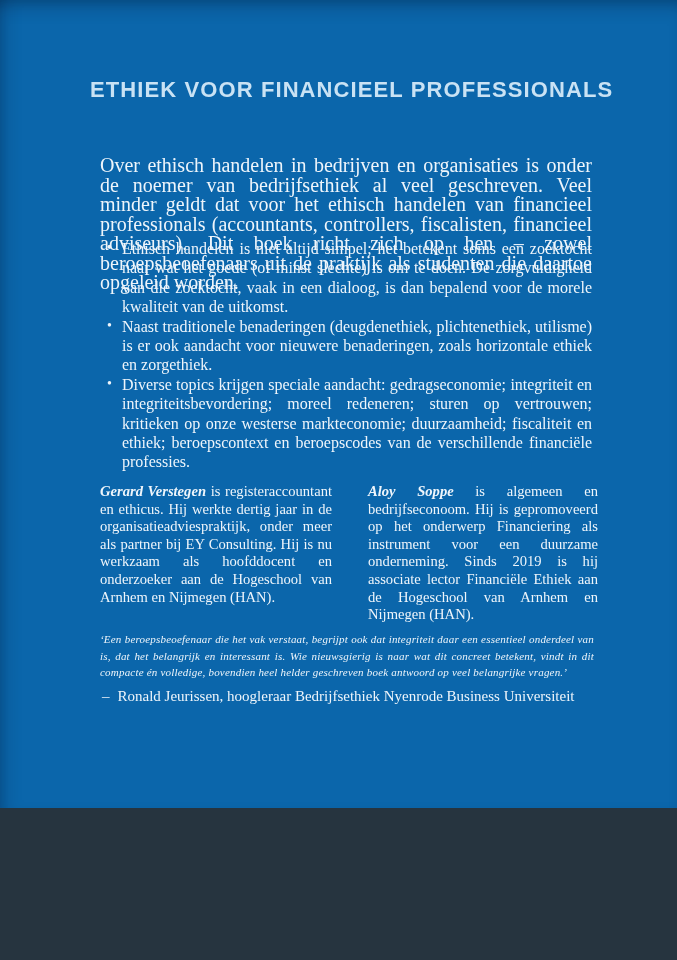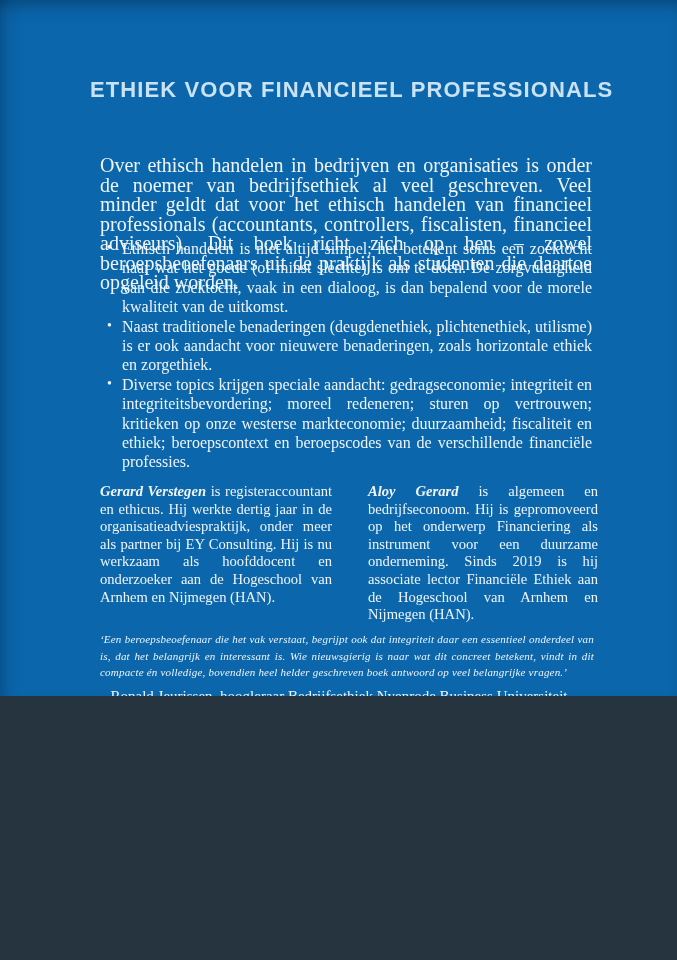--- a/index.html
+++ b/index.html
@@ -1,18 +1,18 @@
 <!DOCTYPE html>
 <html lang="nl"><head>
 <meta charset="utf-8">
 <style>
   html,body{margin:0;padding:0;background:#26343f;}
   .page{
     position:relative;
-    width:677px;height:696px;
+    width:677px;height:808px;
     background:#0b66ab;
     overflow:hidden;
     font-family:"Liberation Serif", serif;
     color:#eef5fb;
     box-shadow:inset 0 16px 20px -14px rgba(0,18,40,.45),
                inset 16px 0 20px -16px rgba(0,18,40,.35);
   }
   .abs{position:absolute;}
   
   .title{
@@ -35,21 +35,21 @@
   .uitg li .bullet{position:absolute;left:7px;top:-1px;font-size:14px;}
   
   .authors{left:100px;top:483px;width:495px;display:grid;grid-template-columns:232px 230px;column-gap:36px;}
   .author p{margin:0;font-size:14.6px;line-height:17.6px;text-align:justify;}
   .author .name{font-weight:bold;font-style:italic;}
   
   .quote{left:100px;top:631px;width:494px;}
   .quote .q-text{margin:0;font-style:italic;font-size:11px;line-height:16.6px;text-align:justify;letter-spacing:.2px;}
   .quote .q-attr{margin:6px 0 0 0;font-size:15px;line-height:18px;display:flex;}
   .quote .q-attr .dash{margin-left:2px;}
-  .quote .q-attr .attr-text{margin-left:1px;text-align:center;}
+  .quote .q-attr .attr-text{margin-left:8px;text-align:center;}
   
   .logo-box{
     left:0;top:868px;width:218px;height:92px;
     background:#fdfdfd;border-radius:14px 26px 0 0;
   }
   .logo{position:absolute;left:45px;top:18px;display:flex;align-items:flex-end;}
   .mi-mark{position:relative;width:74px;height:53px;}
   .mi-m{
     position:absolute;left:-4px;bottom:-13px;
     font-family:"Liberation Sans", sans-serif;font-weight:bold;
@@ -95,21 +95,21 @@
       <li><span class="bullet">•</span><span>Naast traditionele benaderingen (deugdenethiek, plichtenethiek, utilisme) is er ook aandacht voor nieuwere benaderingen, zoals horizontale ethiek en zorgethiek.</span></li>
       <li><span class="bullet">•</span><span>Diverse topics krijgen speciale aandacht: gedragseconomie; integriteit en integriteitsbevordering; moreel redeneren; sturen op vertrouwen; kritieken op onze westerse markteconomie; duurzaamheid; fiscaliteit en ethiek; beroepscontext en beroepscodes van de verschillende financiële professies.</span></li>
     </ul>
   </div>
 
   <div class="abs authors">
     <div class="author">
       <p><span class="name">Gerard Verstegen</span><span> is registeraccountant en ethicus. Hij werkte dertig jaar in de organisatieadviespraktijk, onder meer als partner bij EY Consulting. Hij is nu werkzaam als hoofddocent en onderzoeker aan de Hogeschool van Arnhem en Nijmegen (HAN).</span></p>
     </div>
     <div class="author">
-      <p><span class="name">Aloy Gerard</span><span> is algemeen en bedrijfseconoom. Hij is gepromoveerd op het onderwerp Financiering als instrument voor een duurzame onderneming. Sinds 2019 is hij associate lector Financiële Ethiek aan de Hogeschool van Arnhem en Nijmegen (HAN).</span></p>
+      <p><span class="name">Aloy Soppe</span><span> is algemeen en bedrijfseconoom. Hij is gepromoveerd op het onderwerp Financiering als instrument voor een duurzame onderneming. Sinds 2019 is hij associate lector Financiële Ethiek aan de Hogeschool van Arnhem en Nijmegen (HAN).</span></p>
     </div>
   </div>
 
   <div class="abs quote">
     <p class="q-text">‘Een beroepsbeoefenaar die het vak verstaat, begrijpt ook dat integriteit daar een essentieel onderdeel van is, dat het belangrijk en interessant is. Wie nieuwsgierig is naar wat dit concreet betekent, vindt in dit compacte én volledige, bovendien heel helder geschreven boek antwoord op veel belangrijke vragen.’</p>
     <p class="q-attr">
       <span class="dash">–</span>
       <span class="attr-text">Ronald Jeurissen, hoogleraar Bedrijfsethiek Nyenrode Business Universiteit</span>
     </p>
   </div>

